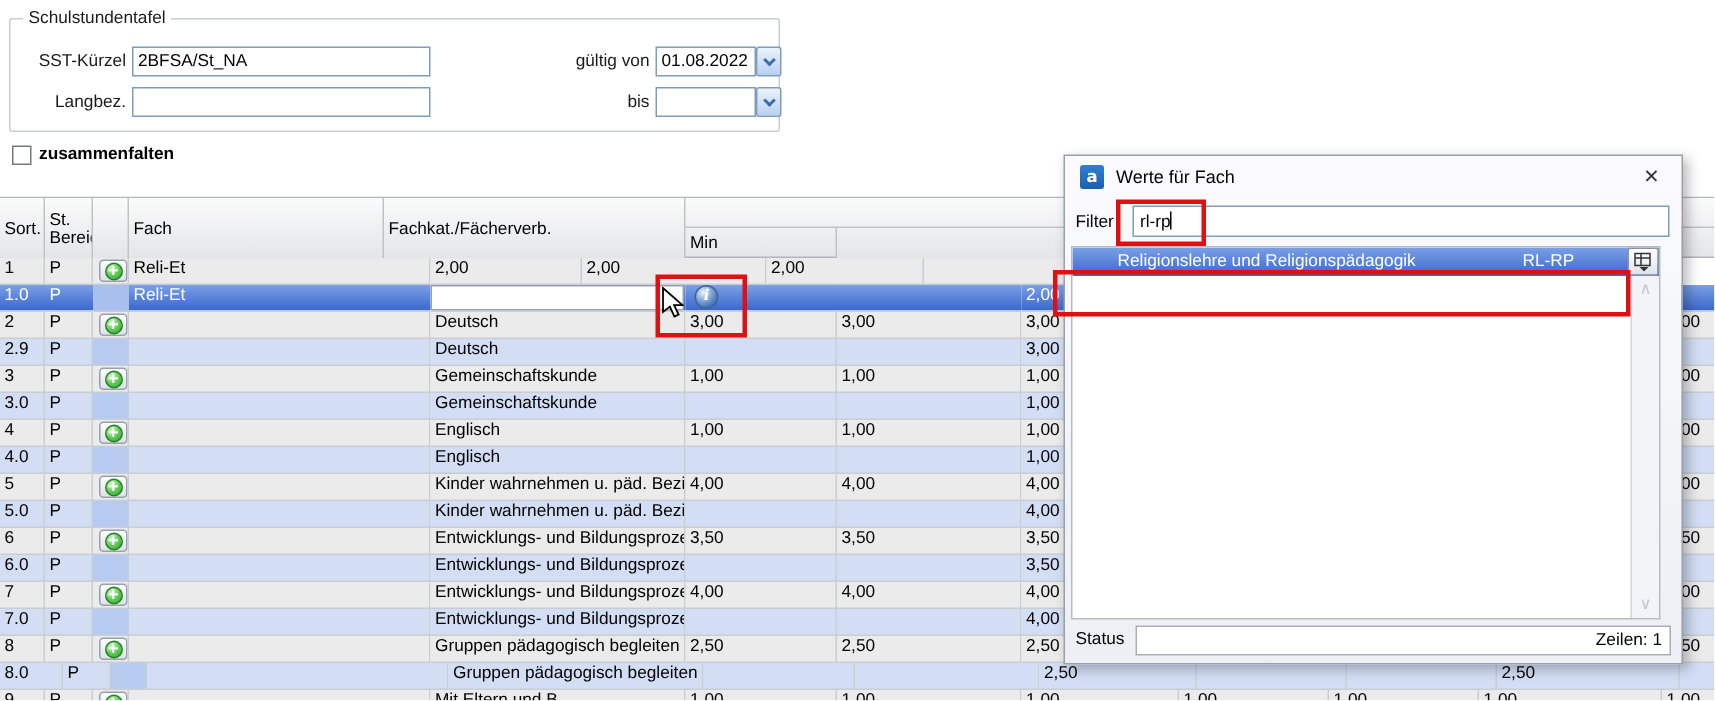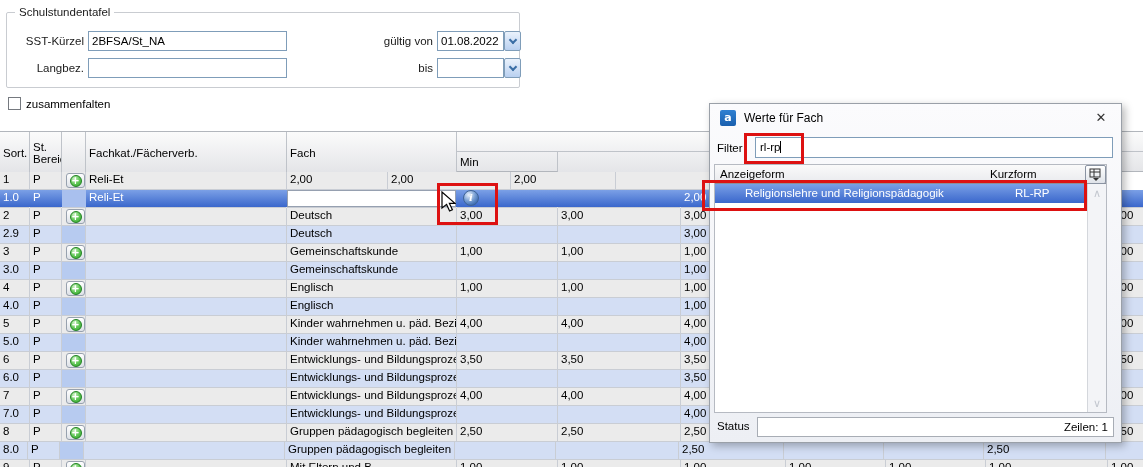--- a/index.html
+++ b/index.html
@@ -11,21 +11,21 @@
   fieldset.group { position:absolute; left:6px; top:6px; width:514px; height:82px;
     border:1px solid #c9ccd1; border-radius:2px; }
   fieldset.group legend { margin-left:8px; padding:0 4px; font-size:11.5px; color:#1a1a1a; }
   .frm-label { position:absolute; text-align:right; color:#1a1a1a; line-height:20px; }
   .frm-input { position:absolute; height:20px; border:1px solid #7f9db9; background:#fff;
     font:inherit; padding:0 3px; }
   .combo-btn { position:absolute; width:17px; height:20px; border:1px solid #7f9db9; border-radius:2px;
     background:linear-gradient(#eaf2fc,#b9d0f0); display:flex; align-items:center; justify-content:center; cursor:pointer; }
   .chev { width:6px; height:6px; border-right:2px solid #3a6ea5; border-bottom:2px solid #3a6ea5;
     transform:rotate(45deg); margin-top:-3px; }
-  .chk-row { position:absolute; left:8px; top:97px; display:flex; align-items:center; gap:5px; }
+  .chk-row { position:absolute; left:8px; top:97px; display:flex; align-items:flex-start; gap:5px;font-weight:bold; }
   .chk-box { width:13px; height:13px; background:#fff; border:1px solid #75797f; }
 
   
   .gtable { position:absolute; left:0; top:131px; width:1143px; height:336px; overflow:hidden; }
   .ginner { width:1236px; }
   .ghead { display:flex; height:41px; border-top:1px solid #b2b6bc; background:linear-gradient(#fbfbfb,#e4e5e8); }
   .hcell { border-right:1px solid #bfc3c9; border-bottom:1px solid #b2b6bc; flex-shrink:0;
     padding:2px 0 0 3px; overflow:hidden; white-space:nowrap; }
   .hcell.tall { height:41px; display:flex; flex-direction:column; justify-content:center; }
   .hgroup { flex-shrink:0; display:flex; flex-direction:column; }
@@ -130,25 +130,25 @@
     <div class="ginner">
       <div class="ghead">
         <div class="hcell tall" style="width:30px;">
             <span>Sort.</span>
           </div>
         <div class="hcell tall" style="width:32px;">
             <span>St.</span>
             <span>Bereich</span>
           </div>
         <div class="hcell tall" style="width:24px;"></div>
+        <div class="hcell tall" style="width:170px;">
+            <span>Fach</span>
+          </div>
         <div class="hcell tall" style="width:201px;">
             <span>Fachkat./Fächerverb.</span>
-          </div>
-        <div class="hcell tall" style="width:170px;">
-            <span>Fach</span>
           </div>
         <div class="hgroup" style="width:329px;">
           <div class="gcap">Jgst 1</div>
           <div class="gsub">
             <div class="hcell" style="width:101px;">Min</div>
             <div class="hcell" style="width:105px;">Plan</div>
           </div>
         </div>
         <div class="hgroup" style="width:322px;">
           <div class="gcap"></div>
@@ -387,21 +387,21 @@
             <div class="cell c-fach" style="width: 170px;">Gruppen pädagogisch begleiten</div>
             <div class="cell c-min" style="width: 101px;">2,50</div>
             <div class="cell c-max" style="width: 123px;">2,50</div>
             <div class="cell c-plan" style="width: 105px;">2,50</div>
             <div class="cell c-min2" style="width: 100px;"></div>
             <div class="cell c-max2" style="width: 100px;"></div>
             <div class="cell c-plan2" style="width: 122px;"></div>
             <div class="cell c-min3" style="width: 124px;">2,50</div>
           </div>
           <div class="row alt">
-            <div class="cell c-sort" style="width: 28px;">8.0</div>
+            <div class="cell c-sort" style="width: 42px;">8.0</div>
             <div class="cell c-bereich" style="width: 32px;">P</div>
             <div class="cell c-btn" style="width: 24px;"></div>
             <div class="cell c-fachkat" style="width: 201px;"></div>
             <div class="cell c-fach" style="width: 170px;">Gruppen pädagogisch begleiten</div>
             <div class="cell c-min" style="width: 101px;"></div>
             <div class="cell c-max" style="width: 123px;"></div>
             <div class="cell c-plan" style="width: 105px;">2,50</div>
             <div class="cell c-min2" style="width: 100px;"></div>
             <div class="cell c-max2" style="width: 100px;"></div>
             <div class="cell c-plan2" style="width: 122px;">2,50</div>
@@ -435,24 +435,20 @@
   <div class="dialog">
     <div class="dlg-title">
       <span class="dlg-logo">a</span>
       <span class="dlg-name">Werte für Fach</span>
       <span class="dlg-close">✕</span>
     </div>
     <div class="flt-label">Filter</div>
     <div class="flt-input"><span>rl-rp</span><span class="caret"></span></div>
 
     <div class="dlg-list">
-      <div class="list-hdr">
-        <div class="lh-a">Anzeigeform</div>
-        <div class="lh-k">Kurzform</div>
-      </div>
       <div class="list-row">
         <div class="lr-a">Religionslehre und Religionspädagogik</div>
         <div class="lr-k">RL-RP</div>
       </div>
       <div class="col-btn">
         <svg width="13" height="13" viewBox="0 0 13 13">
           <rect x="1" y="1" width="10" height="8" fill="none" stroke="#333" stroke-width="1"></rect>
           <line x1="1" y1="4" x2="11" y2="4" stroke="#333" stroke-width="1"></line>
           <line x1="5" y1="1" x2="5" y2="9" stroke="#333" stroke-width="1"></line>
           <polygon points="4,10 10,10 7,13" fill="#333"></polygon>

